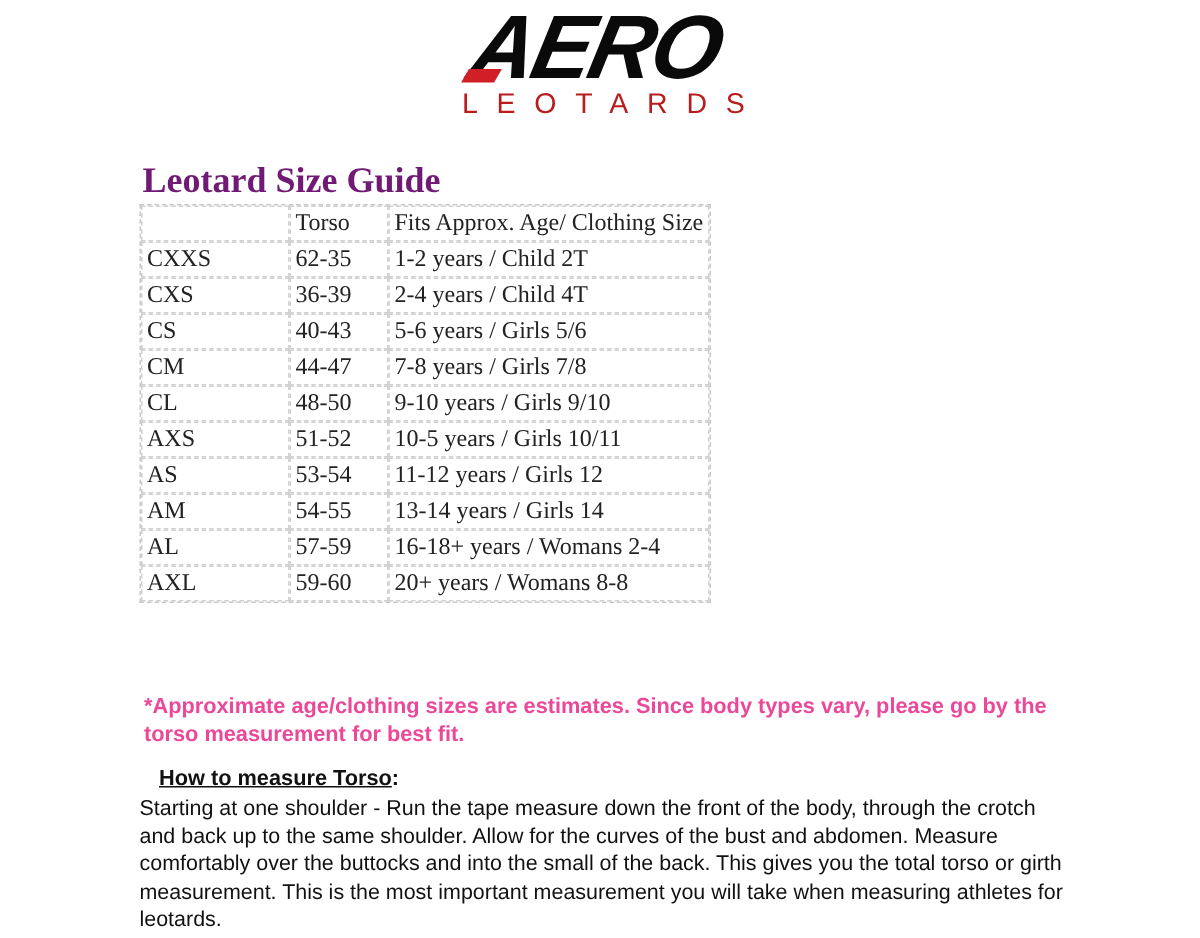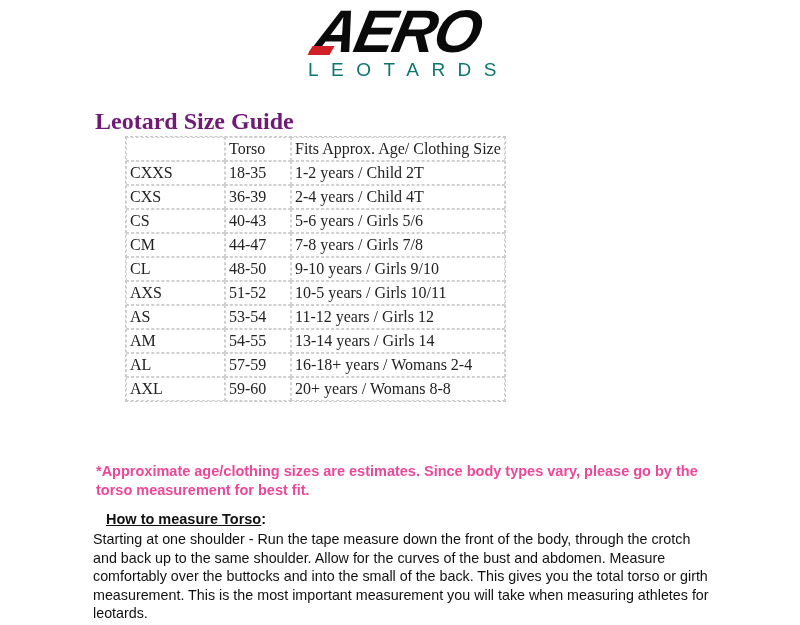--- a/index.html
+++ b/index.html
@@ -16,32 +16,32 @@
       font-size: 60px; letter-spacing: -2px; color: #0a0a0a; line-height: 60px;
       transform: skewX(-12deg); transform-origin: left bottom;
     }
     .logo-dash {
       position: absolute; left: 10px; top: 44px; width: 22px; height: 9px;
       background: #d01f26; transform: skewX(-30deg);
     }
     .logo-sub {
       position: absolute; left: 8px; top: 58px;
       font-family: "Liberation Sans", sans-serif; font-size: 19px; letter-spacing: 12.5px;
-      color: #0f766e; line-height: 20px;
+      color: #b91c1c; line-height: 20px;
     }
     .title {
       position: absolute; left: 95px; top: 108px;
       font-family: "Liberation Serif", serif; font-weight: bold; font-size: 24px;
       color: #701a75; margin: 0;
     }
     table.size-table {
       position: absolute; left: 93px; top: 136px;
       border-collapse: separate; border-spacing: 0;
       border: 1px dashed #c8c8c8;
-      font-family: "Liberation Serif", serif; font-size: 16px; color: #222; margin-left: 32px;
+      font-family: "Liberation Serif", serif; font-size: 16px; color: #222;
     }
     table.size-table td {
       border: 1px dashed #d0d0d0; height: 22px; padding: 0 3px; vertical-align: middle;
       white-space: nowrap;
     }
     td.c1 { width: 91px; }
     td.c2 { width: 58px; }
     td.c3 { width: 206px; }
     .note {
       position: absolute; left: 96px; top: 462px; width: 620px;
@@ -73,21 +73,21 @@
 
 <table class="size-table">
   <tbody id="tbody">
     <tr>
       <td class="c1"></td>
       <td class="c2">Torso</td>
       <td class="c3">Fits Approx. Age/ Clothing Size</td>
     </tr>
     <tr>
       <td class="c1">CXXS</td>
-      <td class="c2">18-35</td>
+      <td class="c2">62-35</td>
       <td class="c3">1-2 years / Child 2T</td>
     </tr>
     <tr>
       <td class="c1">CXS</td>
       <td class="c2">36-39</td>
       <td class="c3">2-4 years / Child 4T</td>
     </tr>
     <tr>
       <td class="c1">CS</td>
       <td class="c2">40-43</td>

